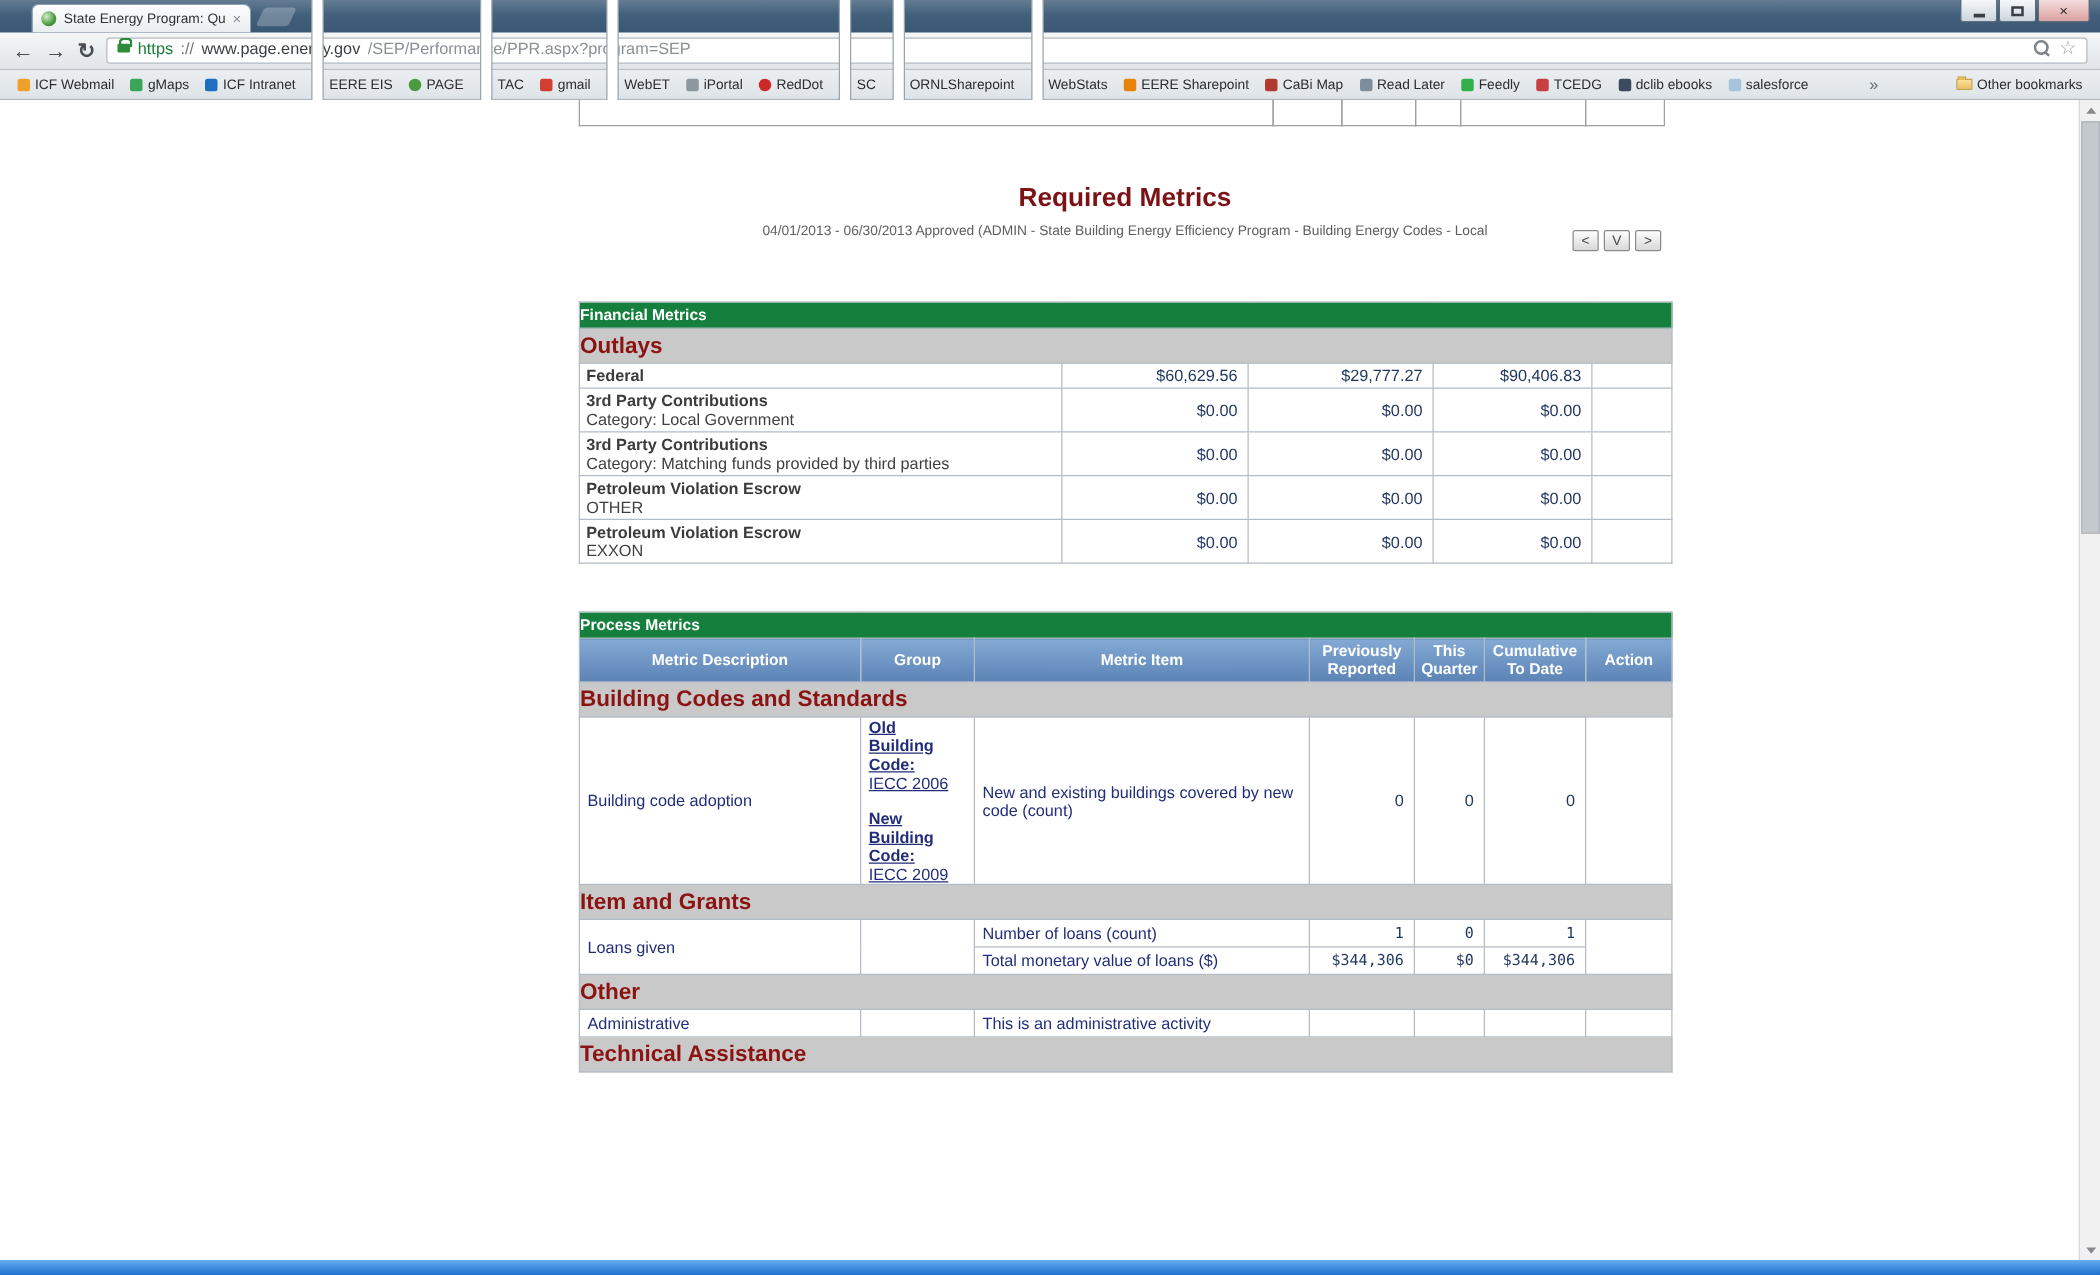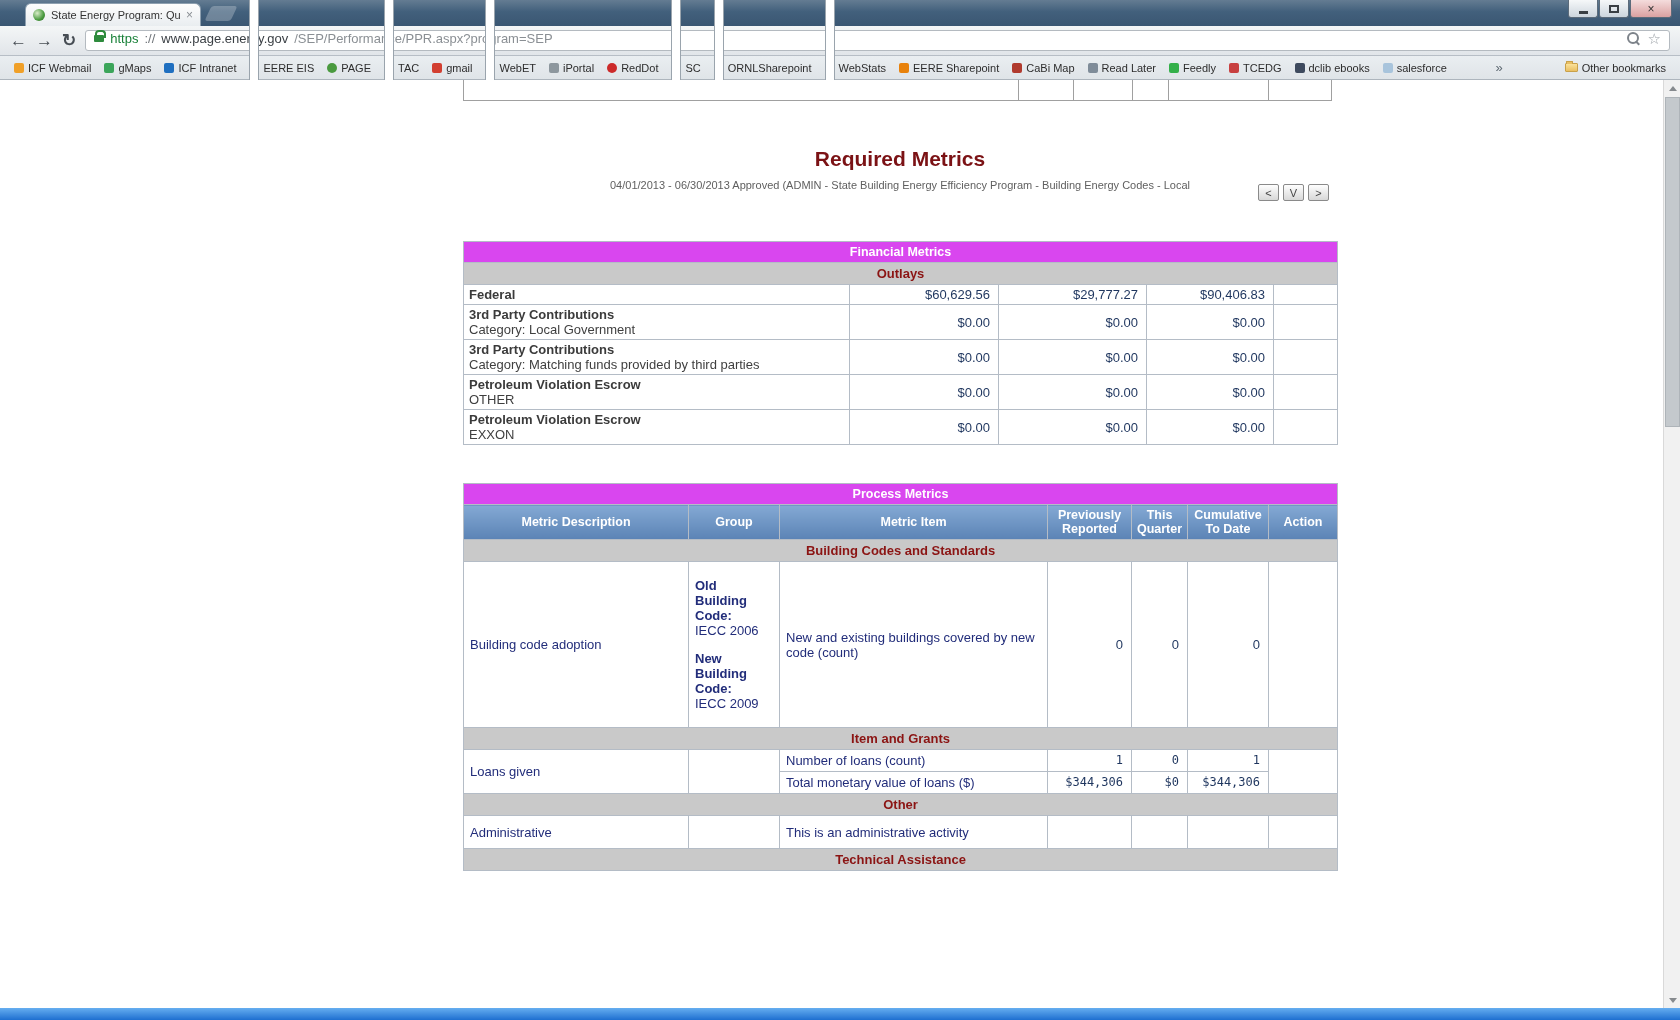--- a/index.html
+++ b/index.html
@@ -72,40 +72,40 @@
   .page-title { margin-top:46px; text-align:center; font-size:21px; font-weight:bold; color:#7b1215; }
   .subtitle-wrap { position:relative; margin-top:6px; }
   .subtitle { text-align:center; font-size:11px; color:#5f5f5f; line-height:16px; }
   .period-nav { position:absolute; right:8px; bottom:-8px; display:flex; gap:4px; }
   .pn-btn { min-width:21px; height:17px; border:1px solid #8a8a8a; border-radius:2px;
             background:linear-gradient(#fefefe,#d8d8d8); color:#444; font-size:11px;
             display:flex; align-items:center; justify-content:center; }
 
   table.metrics { border-collapse:collapse; table-layout:fixed; width:874px; font-size:13px; }
   .metrics td, .metrics th { border:1px solid #b4bcc6; }
-  .tbl-title { background:#d946ef; color:#fff; font-weight:bold; text-align:center;
+  .tbl-title { background:#15803d; color:#fff; font-weight:bold; text-align:left;
                font-size:12.5px; padding:3px 0; }
   .col-head { background:linear-gradient(#84a9d4,#5b83b5); color:#fff; font-weight:bold;
               text-align:center; font-size:12.5px; padding:3px 2px; line-height:14px; }
-  .section-row { background:#c9c9c9; color:#8b1413; font-weight:bold; text-align:center;
-                 font-size:13px; padding:3px 0; }
+  .section-row { background:#c9c9c9; color:#8b1413; font-weight:bold; 
+                 font-size:18px; padding:3px 0; }
   .group-row { color:#1f7a24; font-weight:bold; padding:2px 5px; font-size:13px; }
   .label-cell { padding:2px 5px; vertical-align:middle; }
   .label-main { font-weight:bold; color:#3b3b3b; line-height:15px; }
   .label-sub { color:#3f3f3f; line-height:15px; }
   .num { text-align:right; padding:2px 8px; color:#1e355e; line-height:15px; }
   .action-cell { background:#fff; }
   .total-row td { background:#e2e2e2; font-weight:bold; padding:4px 8px; }
   .total-label { color:#4f4f4f; text-align:left; }
   .fin-tbl { margin-top:48px; }
   .proc-tbl { margin-top:38px; }
 
   .desc-cell { color:#222d7a; padding:3px 6px; vertical-align:middle; }
   .item-cell { color:#222d7a; padding:3px 6px; vertical-align:middle; line-height:15px; }
-  .grp-cell { padding:16px 6px; vertical-align:middle; color:#222d7a; }
+  .grp-cell { padding:0 6px; vertical-align:middle; color:#222d7a;text-decoration:underline; }
   .grp-label { display:block; width:64px; font-weight:bold; line-height:15px; }
   .grp-value { display:block; line-height:15px; }
   .grp-block.first { margin-bottom:13px; }
   .mono { font-family:"DejaVu Sans Mono", monospace; font-size:12px; }
 
   
   .scrollbar { position:absolute; top:0; right:0; width:17px; height:100%;
                background:#f1f1f1; border-left:1px solid #d9d9d9; }
   .sb-arrow { position:absolute; left:0; width:17px; height:16px; background:#f1f1f1;
               display:flex; align-items:center; justify-content:center; }

